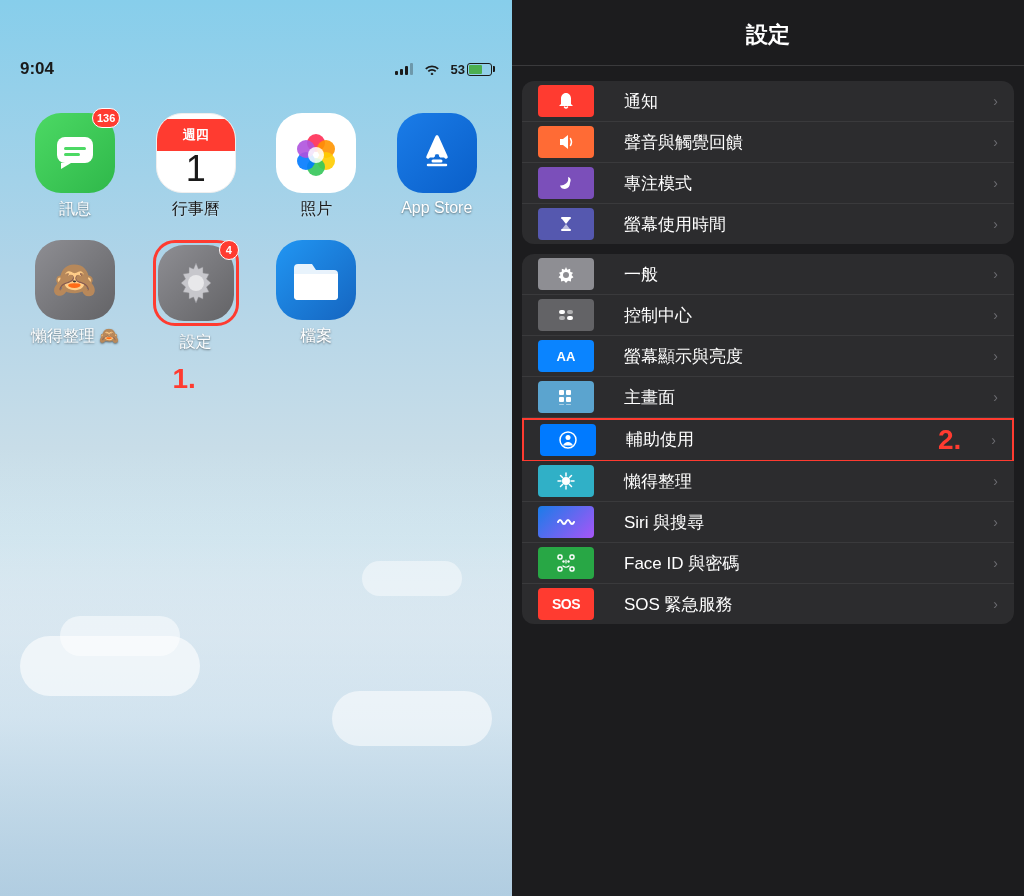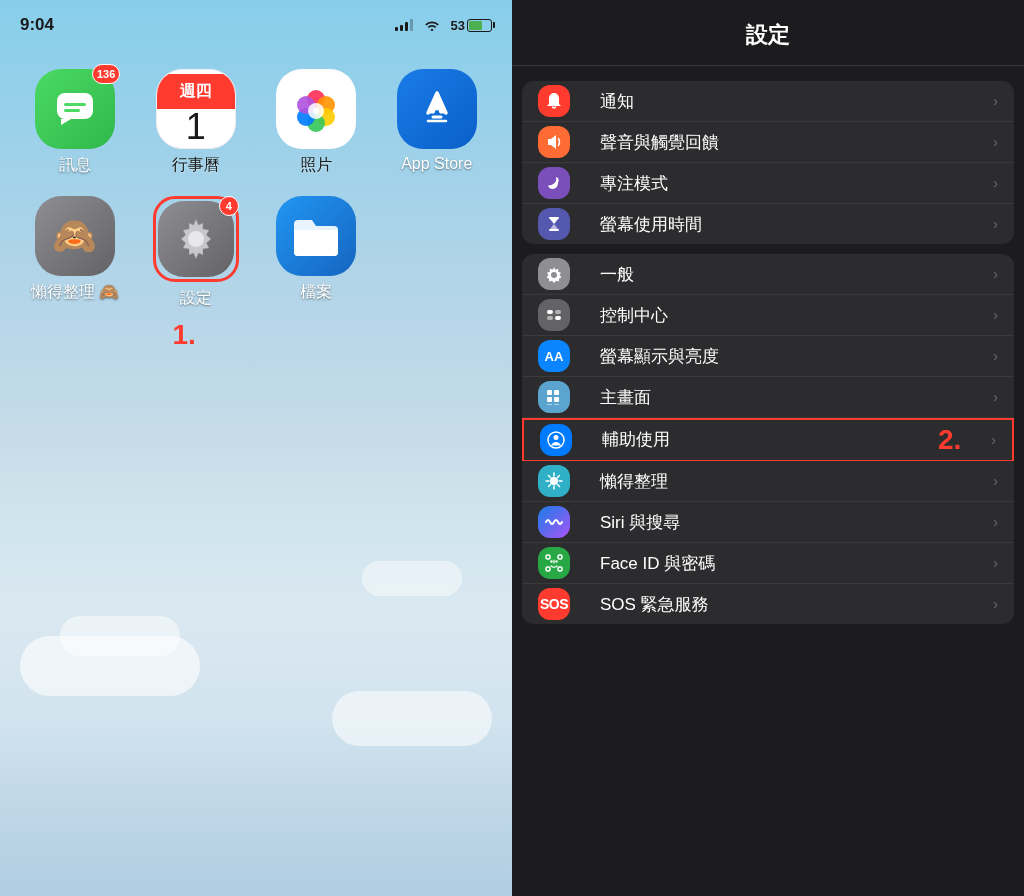--- a/index.html
+++ b/index.html
@@ -23,20 +23,21 @@
       background: linear-gradient(180deg, transparent 0%, rgba(200,220,235,0.3) 30%, rgba(180,210,230,0.5) 60%, rgba(160,195,220,0.7) 100%);
     }
 
     .status-bar {
       display: flex;
       justify-content: space-between;
       align-items: center;
       padding: 15px 20px 4px;
       position: relative;
       z-index: 10;
+      margin-top: 44px;
     }
 
     .status-time {
       font-size: 17px;
       font-weight: 600;
       color: #1a1a1a;
     }
 
     .status-icons {
       display: flex;
@@ -152,21 +153,21 @@
       background: #fff;
       border: 1px solid #eee;
       flex-direction: column;
       overflow: hidden;
     }
     .calendar-header {
       background: #FF3B30;
       width: 100%;
       text-align: center;
       color: white;
-      font-size: 16px;
+      font-size: 13px;
       font-weight: 600;
       padding: 7px 0;
     }
     .calendar-date {
       font-size: 36px;
       font-weight: 300;
       color: #1a1a1a;
       line-height: 1;
     }
 
@@ -248,23 +249,23 @@
       border-bottom: 0.5px solid #3A3A3C;
       cursor: pointer;
       gap: 30px;
     }
 
     .settings-row:last-child {
       border-bottom: none;
     }
 
     .settings-row-icon {
-      width: 32px;
+      width: 56px;
       height: 32px;
-      border-radius: 12px;
+      border-radius: 4px;
       display: flex;
       align-items: center;
       justify-content: center;
       flex-shrink: 0;
     }
 
     .settings-row-label {
       flex: 1;
       font-size: 17px;
       color: #FFFFFF;

